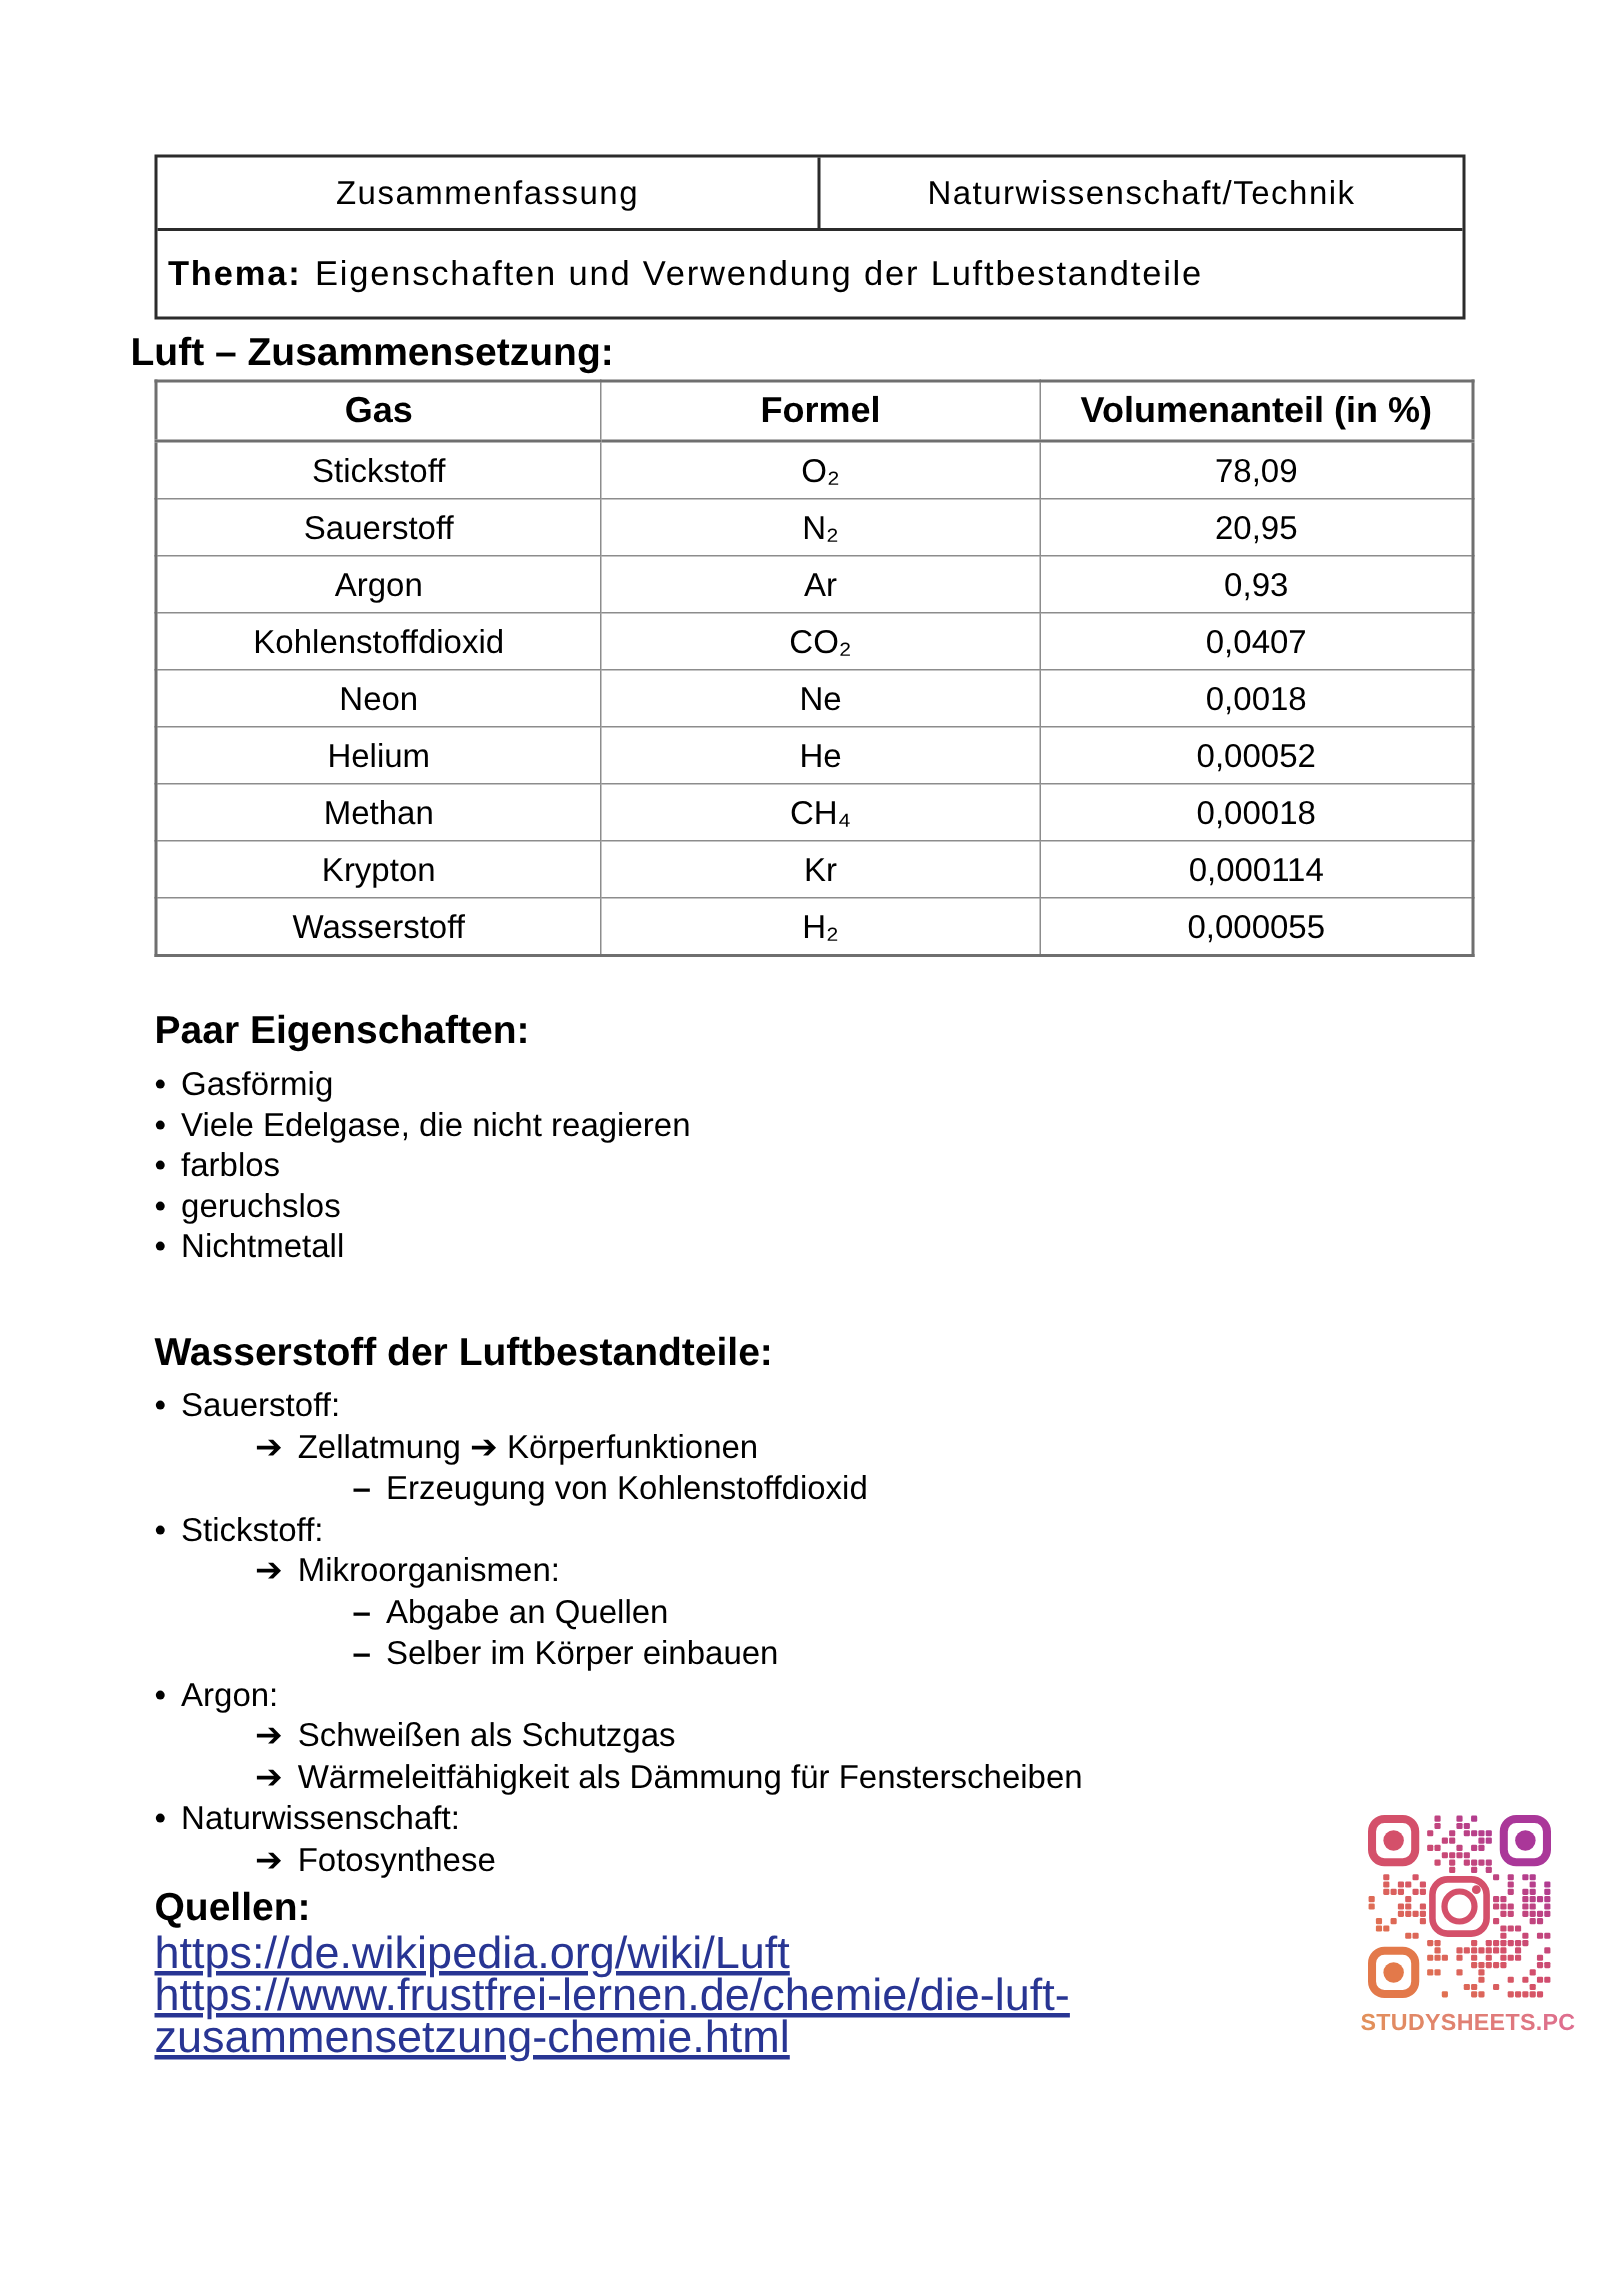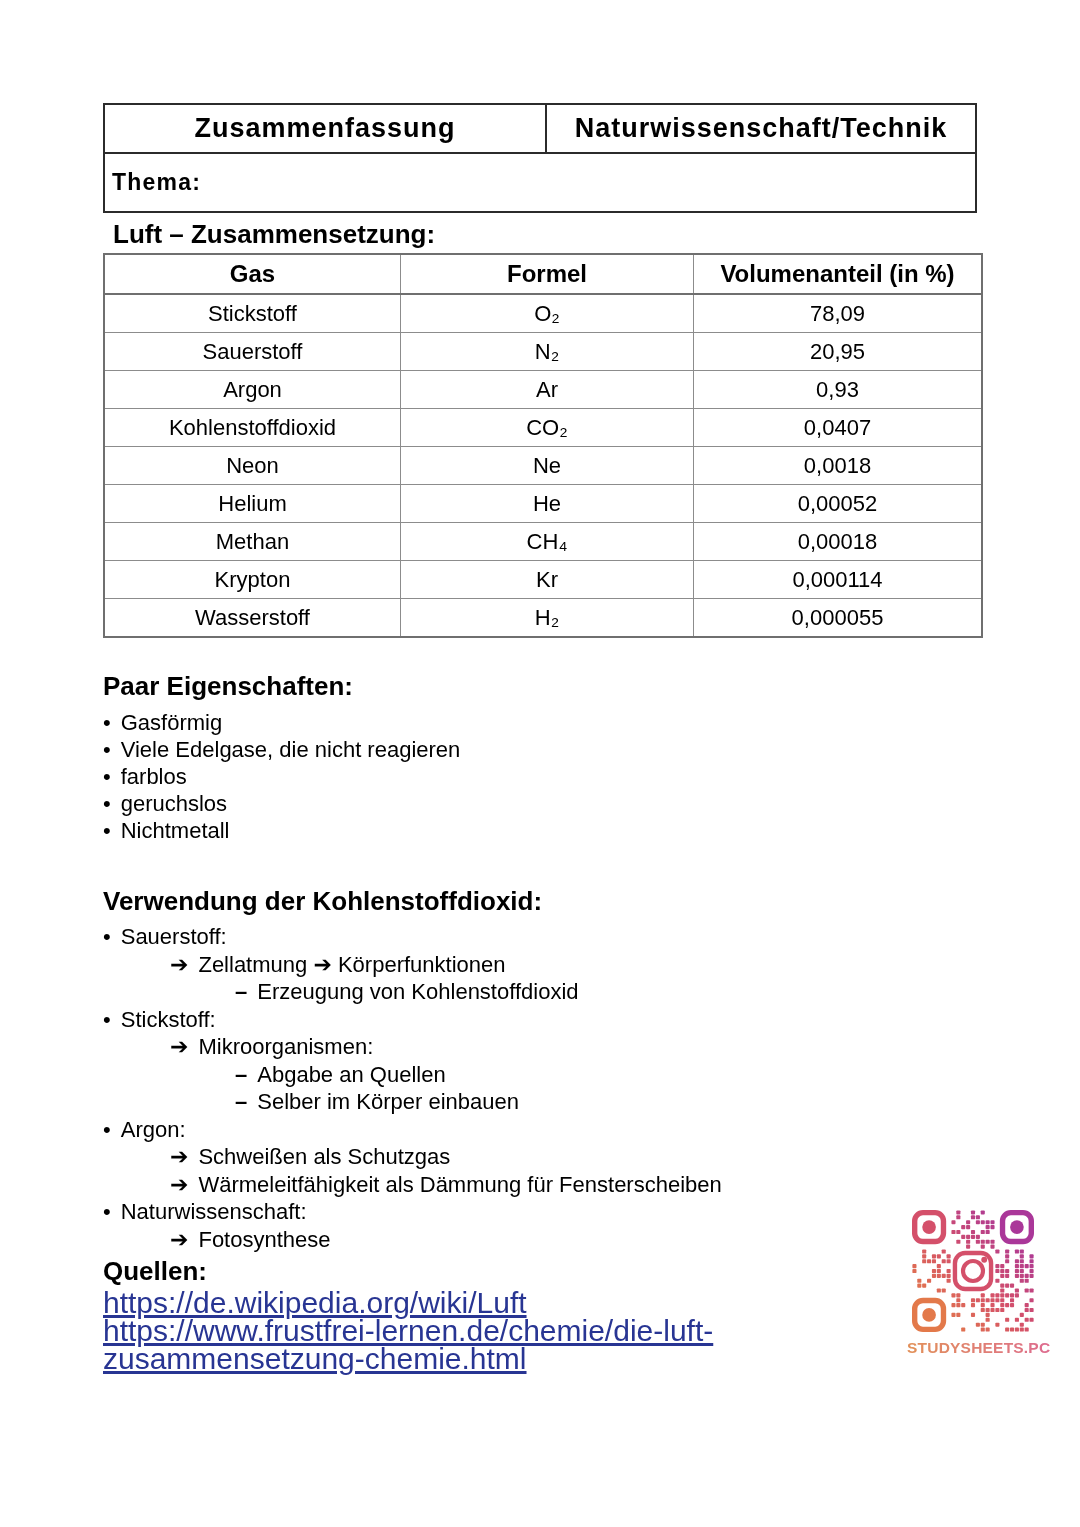--- a/index.html
+++ b/index.html
@@ -16,21 +16,21 @@
   
   .header-table{
     left:103px;top:103px;width:874px;
     border:2px solid #2b2b2b;
     box-sizing:border-box;
     background:#fff;
   }
   .header-row1{display:flex;border-bottom:2px solid #2b2b2b;height:47px;}
   .header-cell{
     display:flex;align-items:center;justify-content:center;
-    font-weight:700;font-size:27px;letter-spacing:1px;white-space:nowrap;
+    font-weight:400;font-size:22px;letter-spacing:1px;white-space:nowrap;
   }
   .header-cell.left{flex:0 0 440px;border-right:2px solid #2b2b2b;}
   .header-cell.right{flex:1;text-align:center;}
   .thema-row{
     height:57px;display:flex;align-items:center;
     padding-left:7px;font-size:23px;letter-spacing:1.2px;white-space:nowrap;
   }
   .thema-row b{margin-right:9px;}
 
   
@@ -93,24 +93,25 @@
 
 <div>
 
   <div class="abs header-table">
     <div class="header-row1">
       <div class="header-cell left">Zusammenfassung</div>
       <div class="header-cell right">Naturwissenschaft/Technik</div>
     </div>
     <div class="thema-row">
       <b>Thema:</b>
+      <span>Eigenschaften und Verwendung der Luftbestandteile</span>
     </div>
   </div>
 
-  <div class="abs section-heading" style="left:113px;top:219px;">Luft – Zusammensetzung:</div>
+  <div class="abs section-heading" style="left:87px;top:219px;">Luft – Zusammensetzung:</div>
 
   <table class="abs gas-table">
     <thead>
       <tr>
         <th class="col-gas">Gas</th>
         <th class="col-formel">Formel</th>
         <th class="col-anteil">Volumenanteil (in %)</th>
       </tr>
     </thead>
     <tbody>
@@ -182,21 +183,21 @@
         <span><span>geruchslos</span><span class="red"></span><span></span></span>
       </div>
       <div class="line">
         <span class="marker">•</span>
         <span><span>Nichtmetall</span><span class="red"></span><span></span></span>
       </div>
     </div>
   </div>
 
   <div class="abs" id="verwendung">
-    <div class="section-heading">Verwendung der Kohlenstoffdioxid:</div>
+    <div class="section-heading">Wasserstoff der Luftbestandteile:</div>
     <div class="list vlist">
       <div class="line lv0">
           <span class="marker">•</span>
           <span>Sauerstoff:</span>
         </div>
       <div class="line lv1">
           <span class="marker">➔</span>
           <span>Zellatmung ➔ Körperfunktionen</span>
         </div>
       <div class="line lv2">

